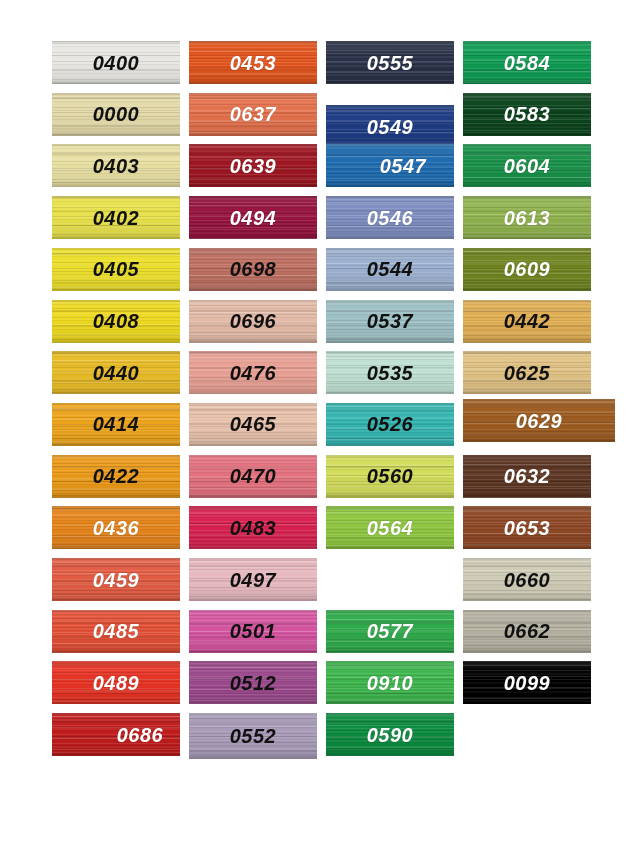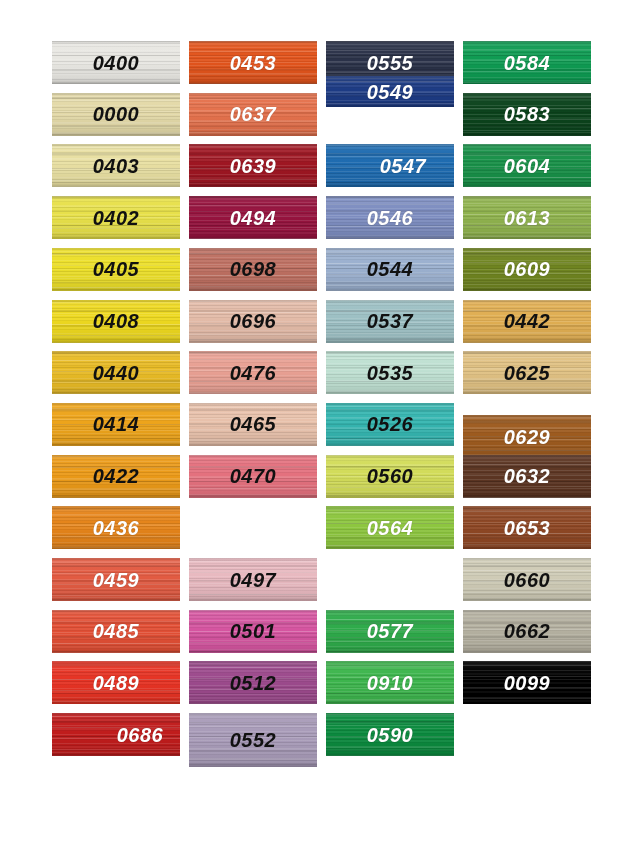--- a/index.html
+++ b/index.html
@@ -247,20 +247,27 @@
       <div class="sheen"></div>
       <span class="code dark">0465</span>
     </div>
     <div class="swatch" style="left: 189px; top: 454.6px; width: 128px; height: 43px;">
       <div class="base" style="background: rgb(228, 113, 126);"></div>
       <div class="threads" style="background-position-y: 3px;"></div>
       <div class="streaks" style="background-position-y: 0px, 0px, 12px, 0px;"></div>
       <div class="sheen"></div>
       <span class="code dark">0470</span>
     </div>
+    <div class="swatch" style="left: 189px; top: 506.3px; width: 128px; height: 43px;">
+      <div class="base" style="background: rgb(216, 33, 80);"></div>
+      <div class="threads" style="background-position-y: 6px;"></div>
+      <div class="streaks" style="background-position-y: 0px, 0px, 3px, 7px;"></div>
+      <div class="sheen"></div>
+      <span class="code dark">0483</span>
+    </div>
     <div class="swatch" style="left: 189px; top: 558px; width: 128px; height: 43px;">
       <div class="base" style="background: rgb(232, 185, 192);"></div>
       <div class="threads" style="background-position-y: 0px;"></div>
       <div class="streaks" style="background-position-y: 0px, 0px, 8px, 3px;"></div>
       <div class="sheen"></div>
       <span class="code dark">0497</span>
     </div>
     <div class="swatch" style="left: 189px; top: 609.7px; width: 128px; height: 43px;">
       <div class="base" style="background: rgb(213, 85, 160);"></div>
       <div class="threads" style="background-position-y: 3px;"></div>
@@ -268,35 +275,35 @@
       <div class="sheen"></div>
       <span class="code dark">0501</span>
     </div>
     <div class="swatch" style="left: 189px; top: 661.4px; width: 128px; height: 43px;">
       <div class="base" style="background: rgb(156, 74, 140);"></div>
       <div class="threads" style="background-position-y: 6px;"></div>
       <div class="streaks" style="background-position-y: 0px, 0px, 4px, 6px;"></div>
       <div class="sheen"></div>
       <span class="code dark">0512</span>
     </div>
-    <div class="swatch" style="left: 189px; top: 713.1px; width: 128px; height: 54px;">
+    <div class="swatch" style="left: 189px; top: 713.1px; width: 128px; height: 46px;">
       <div class="base" style="background: rgb(168, 155, 184);"></div>
       <div class="threads" style="background-position-y: 0px;"></div>
       <div class="streaks" style="background-position-y: 0px, 0px, 9px, 2px;"></div>
       <div class="sheen"></div>
       <span class="code dark">0552</span>
     </div>
     <div class="swatch" style="left: 326px; top: 41px; width: 128px; height: 43px;">
       <div class="base" style="background: rgb(42, 49, 72);"></div>
       <div class="threads" style="background-position-y: 3px;"></div>
       <div class="streaks" style="background-position-y: 0px, 0px, 0px, 9px;"></div>
       <div class="sheen"></div>
       <span class="code light">0555</span>
     </div>
-    <div class="swatch" style="left: 326px; top: 76px; width: 128px; height: 31px;">
+    <div class="swatch" style="left: 326px; top: 105px; width: 128px; height: 43px;">
       <div class="base" style="background: rgb(29, 59, 132);"></div>
       <div class="threads" style="background-position-y: 6px;"></div>
       <div class="streaks" style="background-position-y: 0px, 0px, 5px, 5px;"></div>
       <div class="sheen"></div>
       <span class="code light">0549</span>
     </div>
     <div class="swatch" style="left: 326px; top: 144.4px; width: 128px; height: 43px; padding-left: 26px;">
       <div class="base" style="background: rgb(30, 107, 176);"></div>
       <div class="threads" style="background-position-y: 0px;"></div>
       <div class="streaks" style="background-position-y: 0px, 0px, 10px, 1px;"></div>
@@ -415,21 +422,21 @@
       <div class="sheen"></div>
       <span class="code dark">0442</span>
     </div>
     <div class="swatch" style="left: 463px; top: 351.2px; width: 128px; height: 43px;">
       <div class="base" style="background: rgb(224, 193, 131);"></div>
       <div class="threads" style="background-position-y: 0px;"></div>
       <div class="streaks" style="background-position-y: 0px, 0px, 2px, 6px;"></div>
       <div class="sheen"></div>
       <span class="code dark">0625</span>
     </div>
-    <div class="swatch" style="left: 463px; top: 415px; width: 128px; height: 43px;">
+    <div class="swatch" style="left: 463px; top: 399px; width: 152px; height: 43px;">
       <div class="base" style="background: rgb(157, 91, 31);"></div>
       <div class="threads" style="background-position-y: 3px;"></div>
       <div class="streaks" style="background-position-y: 0px, 0px, 7px, 2px;"></div>
       <div class="sheen"></div>
       <span class="code light">0629</span>
     </div>
     <div class="swatch" style="left: 463px; top: 454.6px; width: 128px; height: 43px;">
       <div class="base" style="background: rgb(92, 53, 34);"></div>
       <div class="threads" style="background-position-y: 6px;"></div>
       <div class="streaks" style="background-position-y: 0px, 0px, 12px, 9px;"></div>

